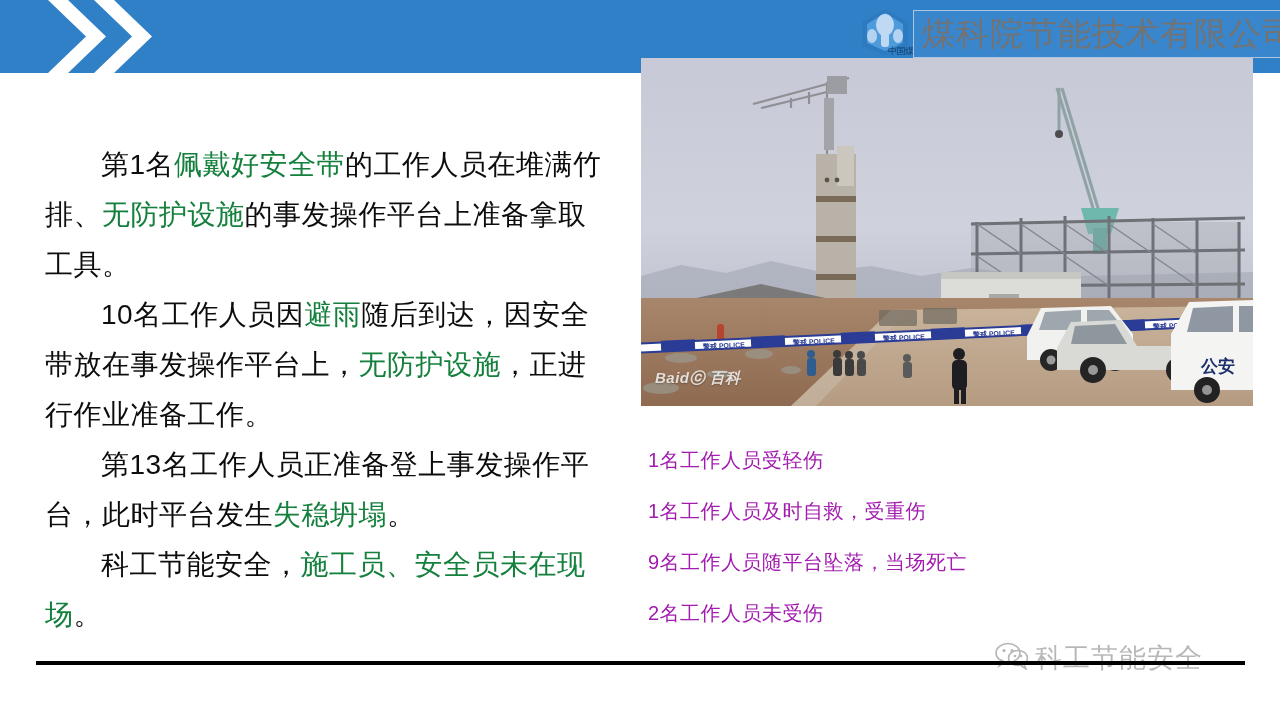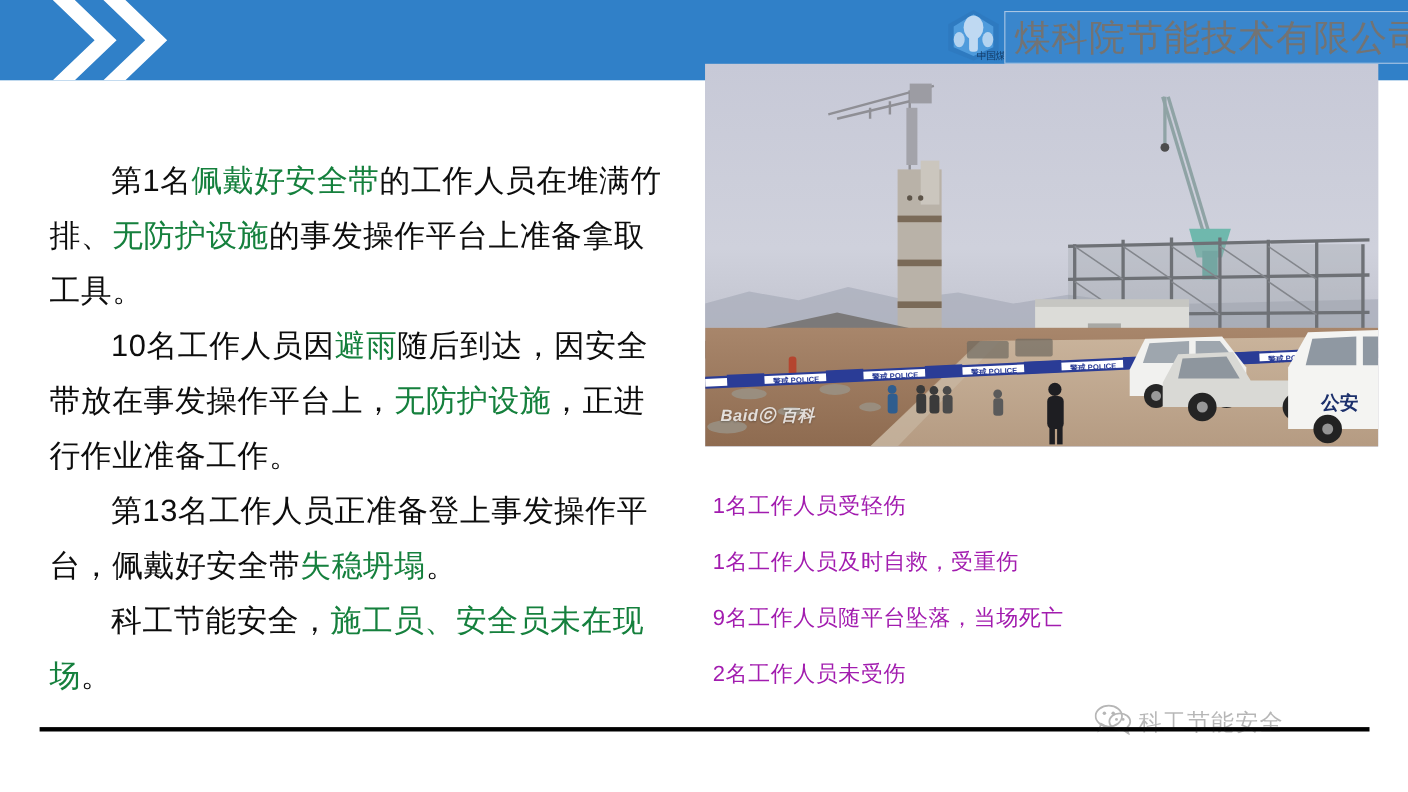--- a/index.html
+++ b/index.html
@@ -124,21 +124,21 @@
   }
   .watermark {
     position: absolute;
     left: 995px; top: 640px;
     display: flex;
     align-items: center;
     gap: 6px;
     opacity: 0.30;
   }
   .watermark .wm-text {
-    font-size: 21px;
+    font-size: 27px;
     color: #111;
     letter-spacing: 1px;
     white-space: nowrap;
   }
 </style>
 </head>
 <body>
 
 <div id="slide">
 
@@ -346,21 +346,21 @@
         <circle cx="566" cy="332" r="13" fill="#222"></circle>
           <circle cx="566" cy="332" r="5" fill="#949494"></circle>
       </g>
     </svg>
     <div class="photo-credit">Baidⓒ 百科</div>
   </div>
 
   <div class="left-col">
     <p class="para"><span>第1名</span><span class="hl">佩戴好安全带</span><span>的工作人员在堆满竹排、</span><span class="hl">无防护设施</span><span>的事发操作平台上准备拿取工具。</span></p>
     <p class="para"><span>10名工作人员因</span><span class="hl">避雨</span><span>随后到达，因安全带放在事发操作平台上，</span><span class="hl">无防护设施</span><span>，正进行作业准备工作。</span></p>
-    <p class="para"><span>第13名工作人员正准备登上事发操作平台，佩戴好安全带</span><span class="hl">失稳坍塌</span><span>。</span></p>
+    <p class="para"><span>第13名工作人员正准备登上事发操作平台，此时平台发生</span><span class="hl">失稳坍塌</span><span>。</span></p>
     <p class="para"><span>科工节能安全，</span><span class="hl">施工员、安全员未在现场</span><span>。</span></p>
   </div>
 
   <div class="right-col">
     <div class="item">1名工作人员受轻伤</div>
     <div class="item">1名工作人员及时自救，受重伤</div>
     <div class="item">9名工作人员随平台坠落，当场死亡</div>
     <div class="item">2名工作人员未受伤</div>
   </div>
 

